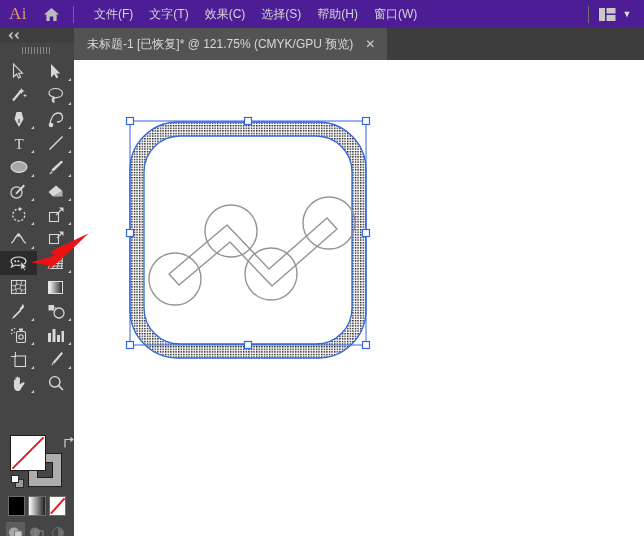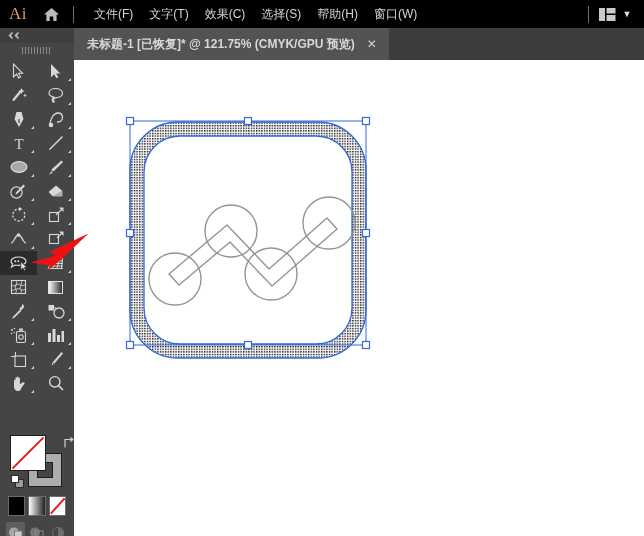--- a/index.html
+++ b/index.html
@@ -8,21 +8,21 @@
     background:#535353;
     font-family:"Liberation Sans","DejaVu Sans",sans-serif;
     overflow:hidden;
     -webkit-font-smoothing:antialiased;
   }
   #app{position:relative;width:644px;height:536px;overflow:hidden;}
 
   
   .menubar{
     position:absolute;left:0;top:0;width:644px;height:28px;
-    background:#000000;display:flex;align-items:center;
+    background:#4c1d95;display:flex;align-items:center;
   }
   .ai-logo{
     width:36px;height:28px;display:flex;align-items:center;justify-content:center;
     color:#d89c6a;font-size:17px;font-weight:normal;letter-spacing:.5px;
     font-family:"Liberation Serif","DejaVu Serif",serif;
   }
   .home-ico{width:30px;height:28px;display:flex;align-items:center;justify-content:center;}
   .vsep{width:1px;height:17px;background:#6e6e6e;margin:0 7px;}
   .menu-items{display:flex;align-items:center;height:28px;margin-left:5px;}
   .menu-item{
@@ -34,21 +34,21 @@
   .chev{width:18px;height:28px;display:flex;align-items:center;justify-content:center;color:#e0e0e0;font-size:9px;}
 
   
   .tabbar{
     position:absolute;left:74px;top:28px;width:570px;height:32px;
     background:#3d3d3d;
   }
   .doc-tab{
     position:absolute;left:0;top:0;height:32px;
     background:#535353;display:flex;align-items:center;
-    padding:0 11px 0 13px;box-sizing:border-box;font-weight:bold;
+    padding:0 11px 0 13px;box-sizing:border-box;
   }
   .doc-tab .label{color:#d8d8d8;font-size:12px;white-space:nowrap;}
   .tab-close{
     margin-left:11px;color:#d0d0d0;font-size:12px;line-height:1;
     width:12px;text-align:center;cursor:default;
   }
 
   
   .toolpanel{
     position:absolute;left:0;top:28px;width:74px;height:508px;

